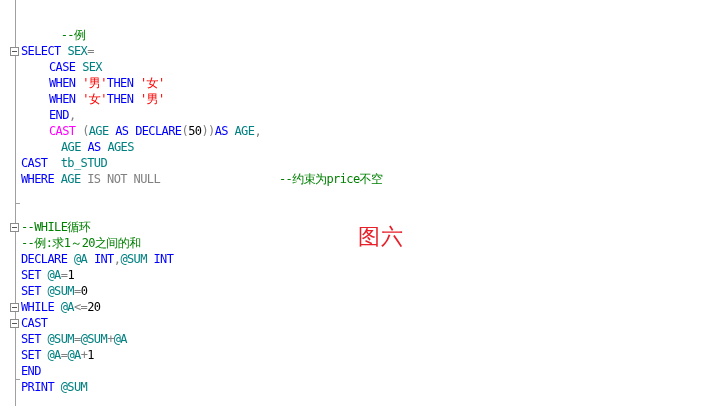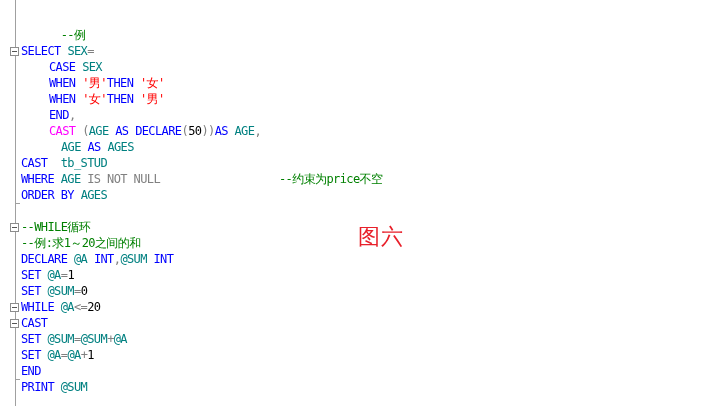--- a/index.html
+++ b/index.html
@@ -41,21 +41,20 @@
   <div class="line" style="top:43px"><span class="kw">SELECT </span><span class="id">SEX</span><span class="op">=</span></div>
   <div class="line" style="top:59px; left:49px"><span class="kw">CASE </span><span class="id">SEX</span></div>
   <div class="line" style="top:75px; left:49px"><span class="kw">WHEN </span><span class="str">'男'</span><span class="kw">THEN </span><span class="str">'女'</span></div>
   <div class="line" style="top:91px; left:49px"><span class="kw">WHEN </span><span class="str">'女'</span><span class="kw">THEN </span><span class="str">'男'</span></div>
   <div class="line" style="top:107px; left:49px"><span class="kw">END</span><span class="op">,</span></div>
   <div class="line" style="top:123px; left:49px"><span class="fn">CAST </span><span class="op">(</span><span class="id">AGE </span><span class="kw">AS </span><span class="kw">DECLARE</span><span class="op">(</span><span class="num">50</span><span class="op">))</span><span class="kw">AS </span><span class="id">AGE</span><span class="op">,</span></div>
   <div class="line" style="top:139px; left:61px"><span class="id">AGE </span><span class="kw">AS </span><span class="id">AGES</span></div>
   <div class="line" style="top:155px"><span class="kw">CAST  </span><span class="id">tb_STUD</span></div>
   <div class="line" style="top:171px"><span class="kw">WHERE </span><span class="id">AGE </span><span class="gray">IS NOT NULL</span></div>
   <div class="line" style="top:171px; left:279px"><span class="cm">--约束为price不空</span></div>
-  <div class="line" style="top:187px"><span class="kw">ORDER BY </span><span class="id">AGES</span></div>
 
   <div class="line" style="top:219px"><span class="cm">--WHILE循环</span></div>
   <div class="line" style="top:235px"><span class="cm">--例:求1～20之间的和</span></div>
   <div class="line" style="top:251px"><span class="kw">DECLARE </span><span class="id">@A </span><span class="kw">INT</span><span class="op">,</span><span class="id">@SUM </span><span class="kw">INT</span></div>
   <div class="line" style="top:267px"><span class="kw">SET </span><span class="id">@A</span><span class="op">=</span><span class="num">1</span></div>
   <div class="line" style="top:283px"><span class="kw">SET </span><span class="id">@SUM</span><span class="op">=</span><span class="num">0</span></div>
   <div class="line" style="top:299px"><span class="kw">WHILE </span><span class="id">@A</span><span class="op">&lt;=</span><span class="num">20</span></div>
   <div class="line" style="top:315px"><span class="kw">CAST</span></div>
   <div class="line" style="top:331px"><span class="kw">SET </span><span class="id">@SUM</span><span class="op">=</span><span class="id">@SUM</span><span class="op">+</span><span class="id">@A</span></div>
   <div class="line" style="top:347px"><span class="kw">SET </span><span class="id">@A</span><span class="op">=</span><span class="id">@A</span><span class="op">+</span><span class="num">1</span></div>

